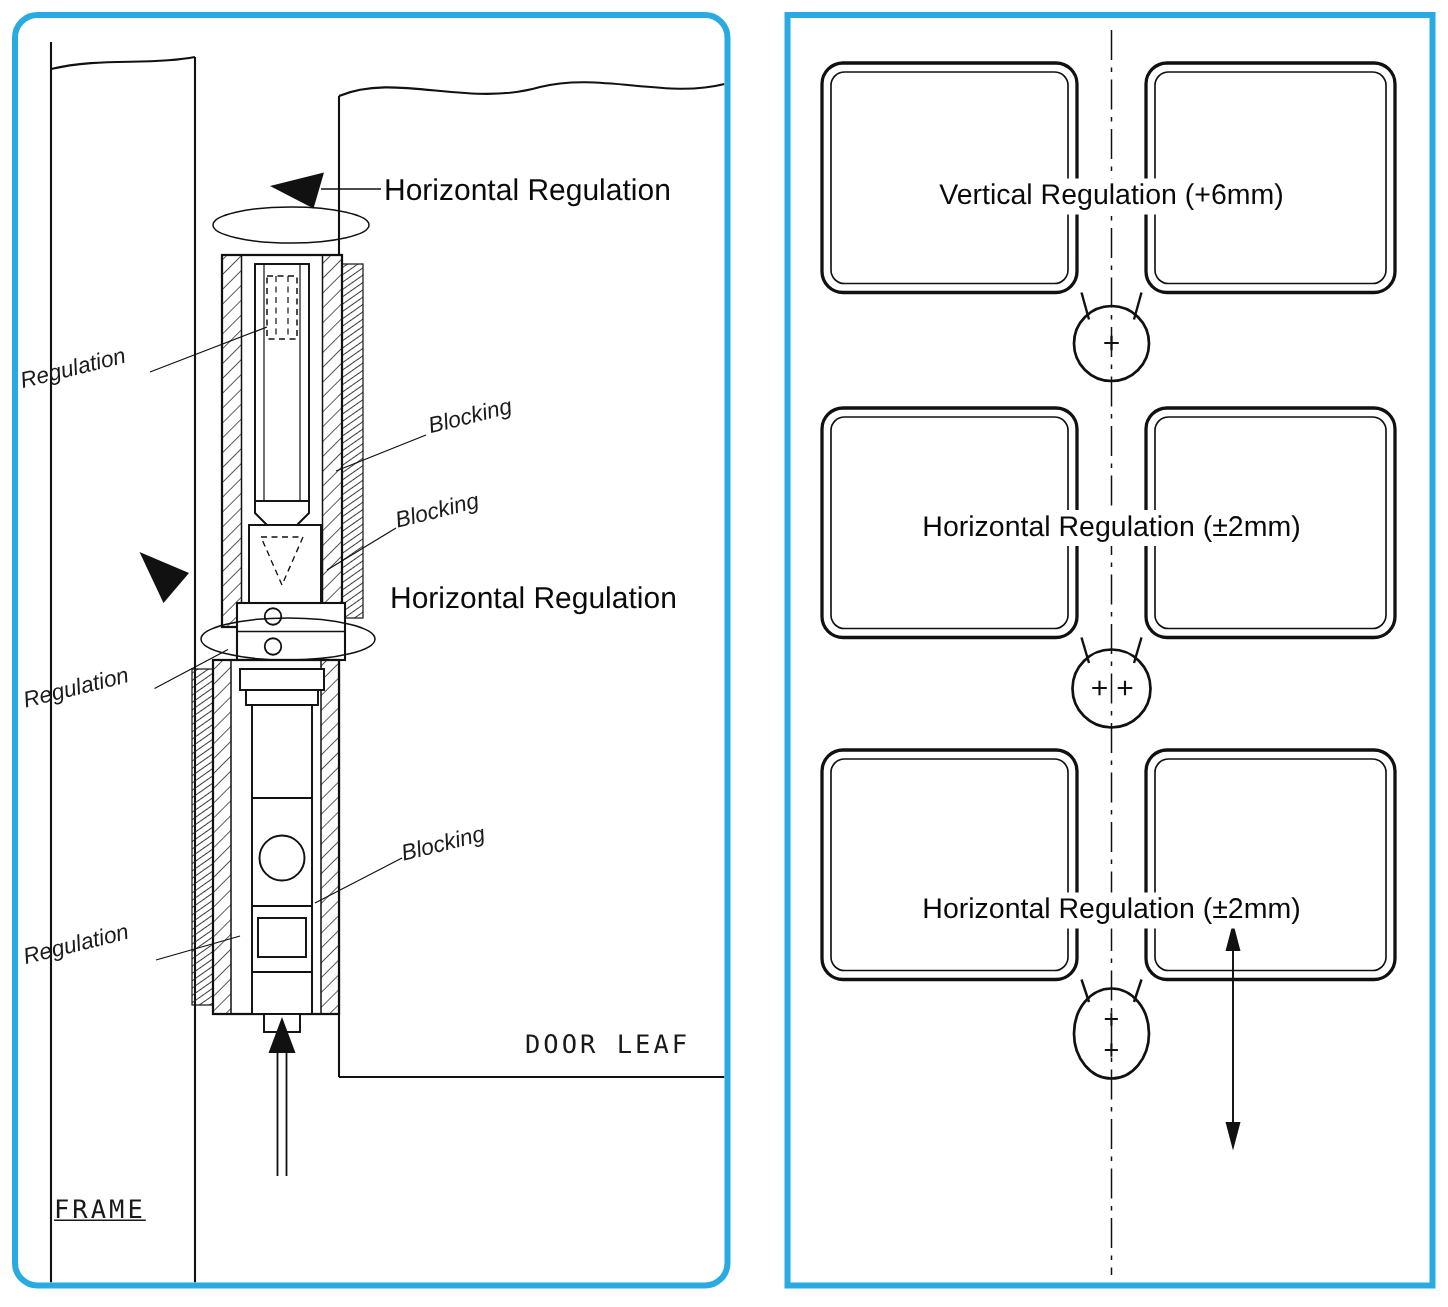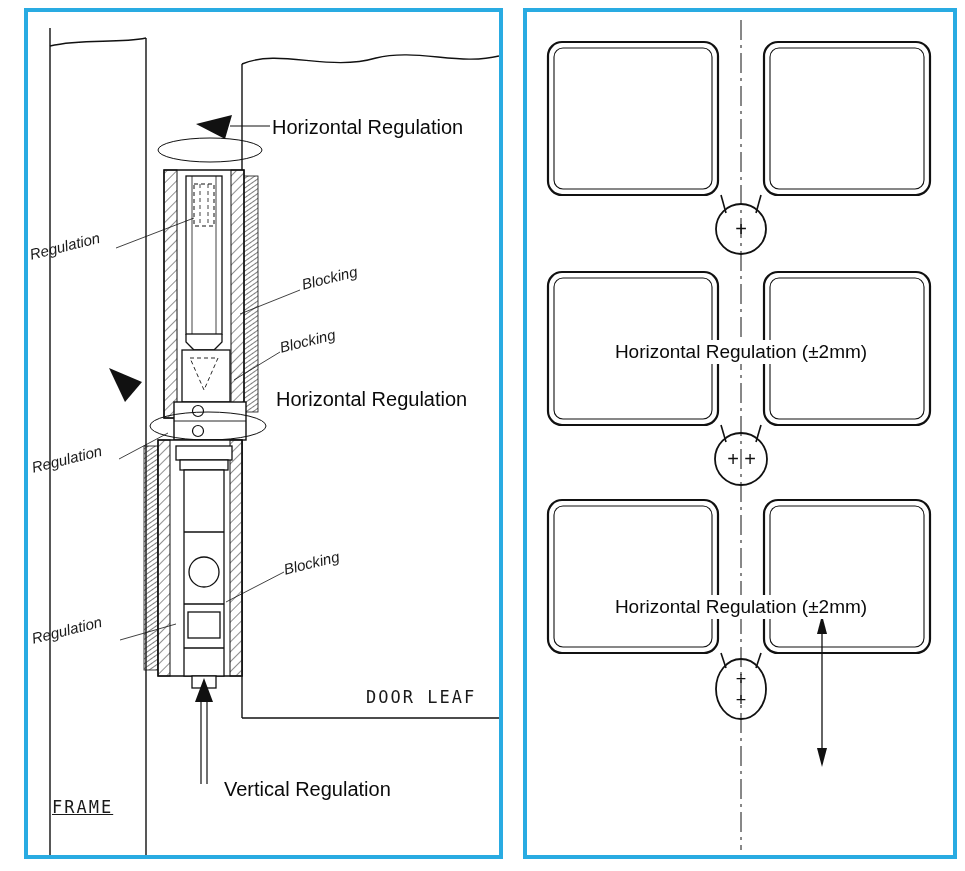--- a/index.html
+++ b/index.html
@@ -1,19 +1,19 @@
 <!DOCTYPE html>
 <html><head>
 <meta charset="utf-8">
 <style>
   html,body{margin:0;padding:0;background:#ffffff;}
   body{font-family:"Liberation Sans",sans-serif;color:#111;}
   .stage{position:relative;width:965px;height:871px;background:#fff;overflow:hidden;}
   .panel{position:absolute;top:8px;height:851px;border:4px solid #29abe2;box-sizing:border-box;background:#fff;}
-  .panel-left{left:24px;width:479px;}
+  .panel-left{left:8px;width:479px;border-radius:17px;}
   .panel-right{left:523px;width:434px;}
   .panel svg{position:absolute;left:0;top:0;}
   .lbl{position:absolute;white-space:nowrap;background:#fff;line-height:1.15;}
   .big-lbl{font-size:20px;color:#0a0a0a;}
   .tech-lbl{font-family:"DejaVu Sans Mono",monospace;font-size:17px;letter-spacing:2px;color:#1a1a1a;background:transparent;}
   .callout{font-size:15px;font-style:italic;color:#1a1a1a;transform:rotate(-14deg);transform-origin:left center;background:transparent;}
   .r-lbl{font-size:19px;color:#0a0a0a;padding:1px 5px;transform:translateX(-50%);}
 </style>
 </head>
 <body>
@@ -100,21 +100,20 @@
         <line x1="272" y1="278" x2="212" y2="302"></line>
         <line x1="252" y1="340" x2="206" y2="368"></line>
         <line x1="91" y1="447" x2="140" y2="421"></line>
         <line x1="256" y1="560" x2="198" y2="590"></line>
         <line x1="92" y1="628" x2="148" y2="612"></line>
       </g>
     </svg>
 
     <div class="lbl big-lbl" style="left:244px;top:104px;">Horizontal Regulation</div>
     <div class="lbl big-lbl" style="left:248px;top:376px;">Horizontal Regulation</div>
-    <div class="lbl big-lbl" style="left:196px;top:766px;">Vertical Regulation</div>
     <div class="lbl tech-lbl" style="left:24px;top:786px;text-decoration:underline;">FRAME</div>
     <div class="lbl tech-lbl" style="left:338px;top:676px;">DOOR LEAF</div>
 
     <div class="lbl callout" style="left:2px;top:234px;">Regulation</div>
     <div class="lbl callout" style="left:274px;top:264px;">Blocking</div>
     <div class="lbl callout" style="left:252px;top:327px;">Blocking</div>
     <div class="lbl callout" style="left:4px;top:447px;">Regulation</div>
     <div class="lbl callout" style="left:256px;top:549px;">Blocking</div>
     <div class="lbl callout" style="left:4px;top:618px;">Regulation</div>
   </div>
@@ -159,17 +158,18 @@
         <text x="214" y="688" text-anchor="middle" dominant-baseline="central" font-size="18" fill="#111" stroke="none">+</text>
 
         <g>
           <line x1="295" y1="618" x2="295" y2="742" stroke-width="1.3"></line>
           <polygon points="295,603 290,622 300,622" fill="#111" stroke="none"></polygon>
           <polygon points="295,755 290,736 300,736" fill="#111" stroke="none"></polygon>
         </g>
       </g>
     </svg>
 
+    <div class="lbl r-lbl" style="left:214px;top:107px;">Vertical Regulation (+6mm)</div>
     <div class="lbl r-lbl" style="left:214px;top:328px;">Horizontal Regulation (±2mm)</div>
     <div class="lbl r-lbl" style="left:214px;top:583px;">Horizontal Regulation (±2mm)</div>
   </div>
 
 </div>
 
 </body></html>

